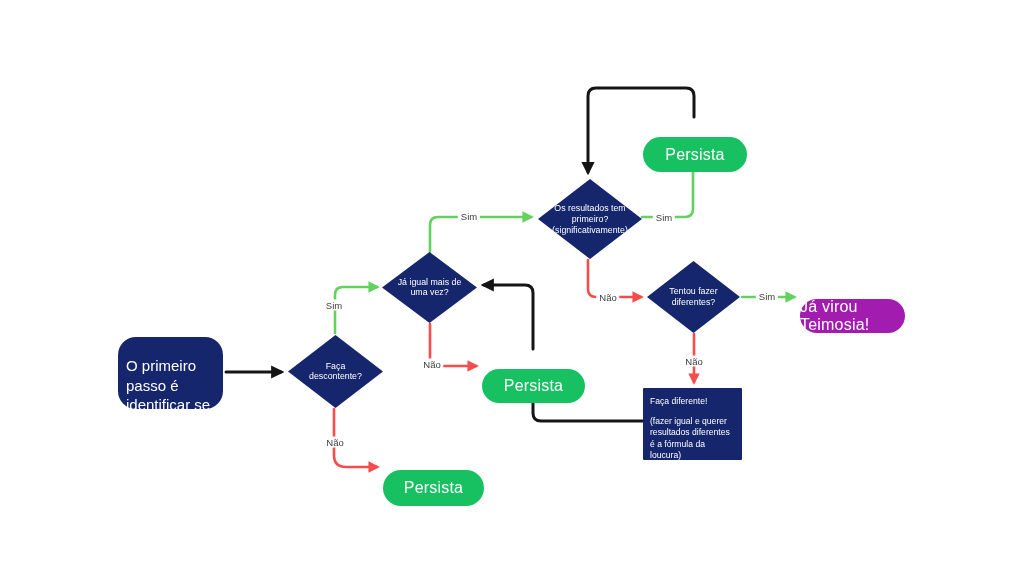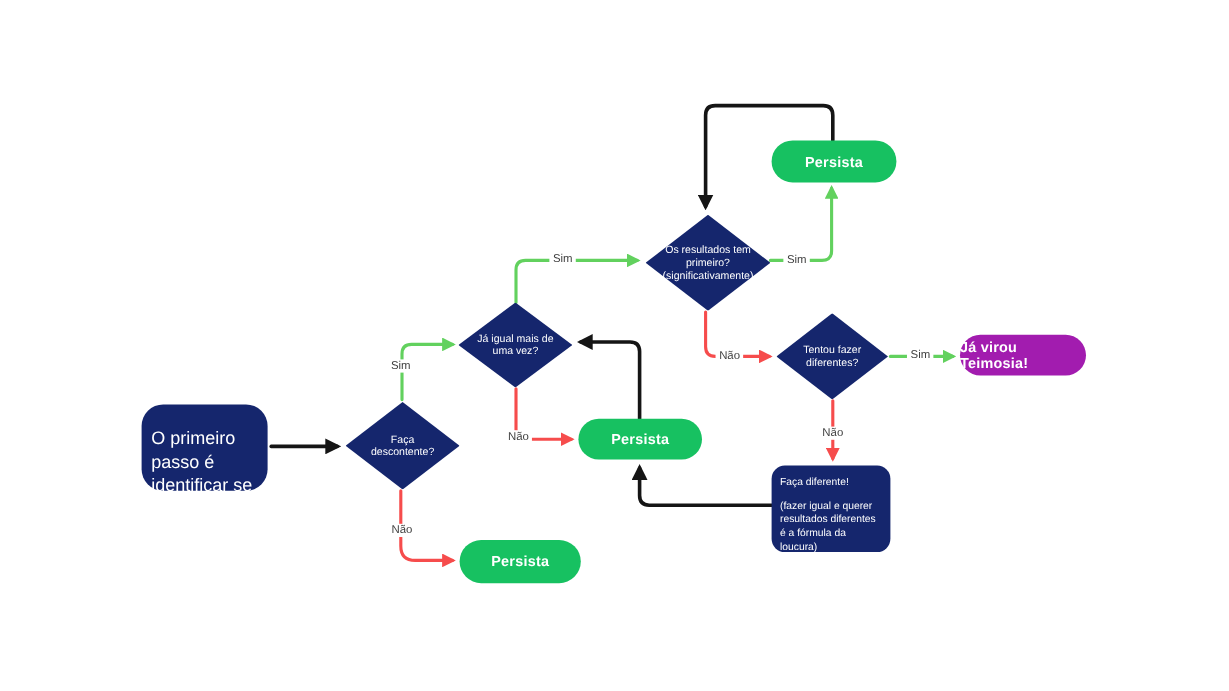--- a/index.html
+++ b/index.html
@@ -18,44 +18,45 @@
   .diamond::before{
     content:"";position:absolute;inset:0;background:#15266d;
     clip-path:polygon(50% 0,100% 50%,50% 100%,0 50%);
   }
   .diamond .dtext{
     position:absolute;left:50%;top:50%;transform:translate(-50%,-50%);
     width:78%;color:#ffffff;font-size:8.8px;line-height:1.25;text-align:center;
     overflow-wrap:anywhere;
   }
   .pill{
-    position:absolute;border-radius:18px;color:#ffffff;font-weight:bold;
-    font-size:12px;display:flex;align-items:center;justify-content:center;
+    position:absolute;border-radius:18px;color:#ffffff;font-weight:normal;
+    font-size:16px;display:flex;align-items:center;justify-content:center;
     letter-spacing:.2px;
+    margin-top:20px;
   }
   .pill.green{background:#17c161;}
   .pill.red{background:#a21caf;}
 
   .edge-label{
     position:absolute;transform:translate(-50%,-50%);background:#ffffff;
     color:#404040;font-size:9.5px;padding:0 3px;white-space:nowrap;
   }
   .faca-note{display:block;margin-top:9px;}
 
   
   #intro{left:118px;top:337px;width:105px;height:72px;}
   #d-descontente{left:288px;top:335px;width:95px;height:73px;}
   #d-tentou{left:382px;top:252px;width:95px;height:71px;}
   #d-resultados{left:538px;top:179px;width:104px;height:80px;}
   #d-diferente{left:647px;top:261px;width:93px;height:72px;}
   #persista-top{left:643px;top:117px;width:104px;height:35px;}
   #persista-mid{left:482px;top:349px;width:103px;height:34px;}
   #persista-bottom{left:383px;top:450px;width:101px;height:36px;}
   #teimosia{left:800px;top:279px;width:105px;height:34px;}
-  #faca{left:643px;top:388px;width:99px;height:72px;border-radius:11px;font-size:8.6px;padding:8px 7px;}
+  #faca{left:643px;top:388px;width:99px;height:72px;border-radius:1px;font-size:8.6px;padding:8px 7px;}
 
   #lbl-descontente-sim{left:334px;top:305px;}
   #lbl-descontente-nao{left:335px;top:442px;}
   #lbl-tentou-sim{left:469px;top:216px;}
   #lbl-tentou-nao{left:432px;top:364px;}
   #lbl-resultados-sim{left:664px;top:217px;}
   #lbl-resultados-nao{left:608px;top:297px;}
   #lbl-diferente-sim{left:767px;top:296px;}
   #lbl-diferente-nao{left:694px;top:361px;}
 </style>

